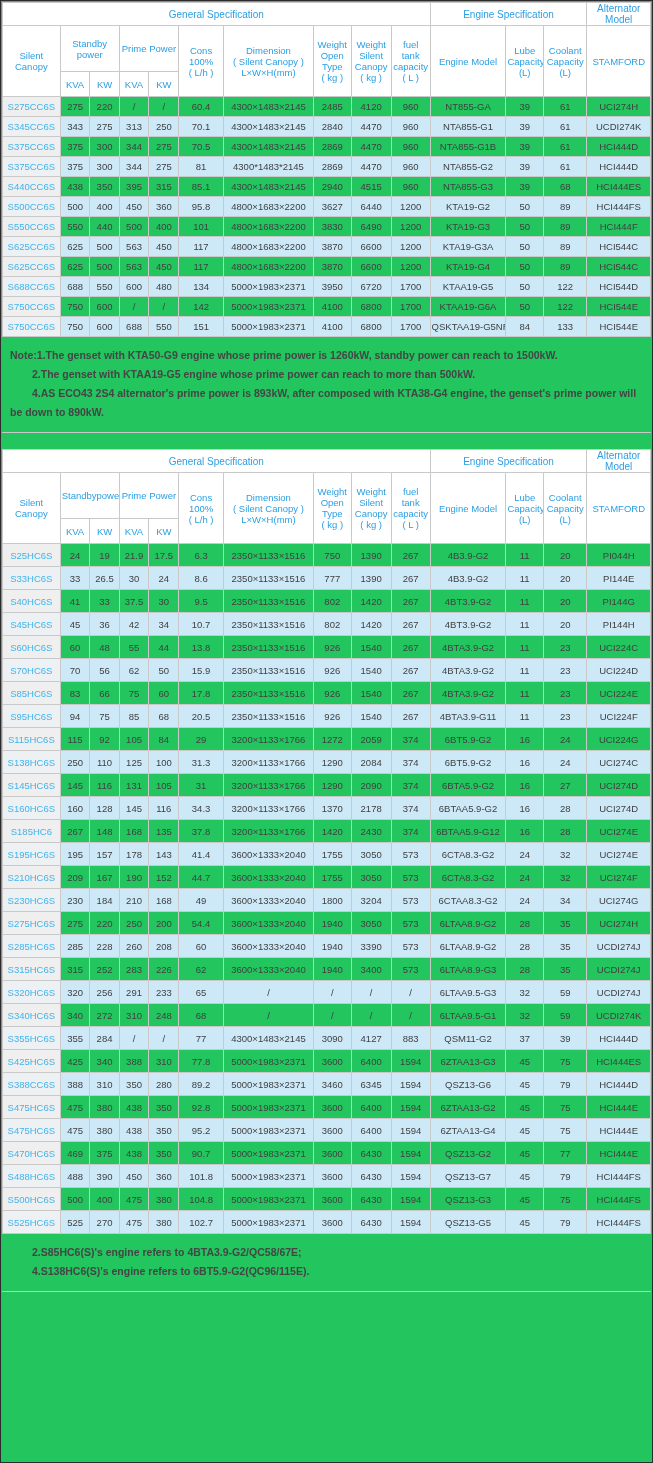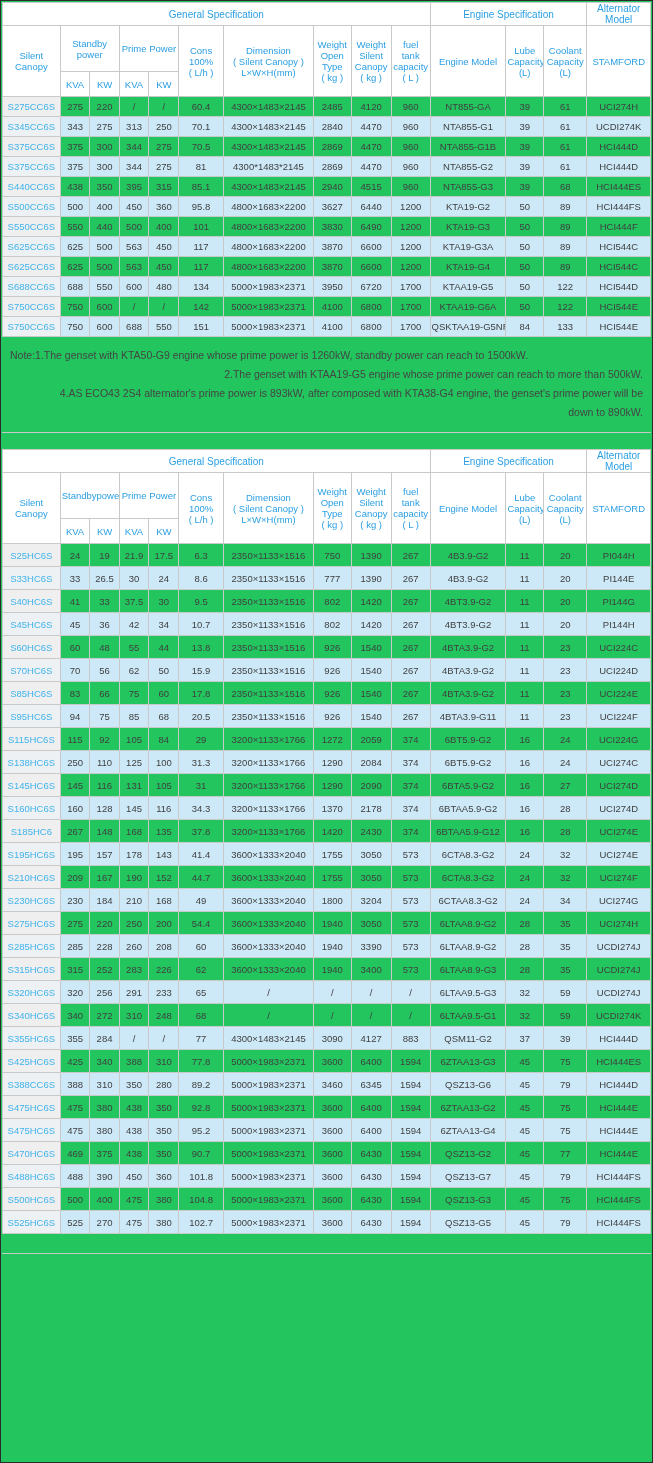--- a/index.html
+++ b/index.html
@@ -10,23 +10,23 @@
   table.spec th{color:#2b9fe3;font-weight:normal;font-size:9.5px;line-height:11px;white-space:pre-line;background:#fff;}
   table.spec tr.grp-row th{font-size:10px;height:21px;}
   table.spec tr.sub-row th{height:45px;}
   table.spec tr.unit-row th{height:24px;}
   table.spec td{font-size:9.5px;color:#404040;white-space:nowrap;}
   table.spec.t1 tbody tr{height:20px;}
   table.spec.t2 tbody tr{height:23px;}
   table.spec tbody tr.alt td{background:#cde9f8;}
   table.spec td.model{background:#efefef;color:#41b4ec;cursor:pointer;}
   table.spec tbody tr.alt td.model{background:#eef1f3;}
-  .note{padding:9px 8px 10px 8px;border-bottom:1px solid #c9c9c9;}
+  .note{padding:9px 8px 10px 8px;border-bottom:1px solid #c9c9c9;font-weight:bold;}
   .note p{margin:0;font-size:10.5px;line-height:19px;color:#454545;}
-  .note p.indent{text-indent:22px;text-align:right;}
+  .note p.indent{text-indent:22px;}
   .spacer{height:16px;}
 </style>
 </head>
 <body>
 
 <div class="page">
   <div id="section-table-0">
       <table class="spec t1">
         <colgroup>
           <col style="width: 8.9%;">
@@ -829,14 +829,16 @@
             <td>1594</td>
             <td>QSZ13-G5</td>
             <td>45</td>
             <td>79</td>
             <td>HCI444FS</td>
           </tr>
         </tbody>
       </table>
     </div>
   <div id="section-note-1" class="note">
+      <p class="indent">2.S85HC6(S)'s engine refers to 4BTA3.9-G2/QC58/67E;</p>
+      <p class="indent">4.S138HC6(S)'s engine refers to 6BT5.9-G2(QC96/115E).</p>
     </div>
 </div>
 
 </body></html>

